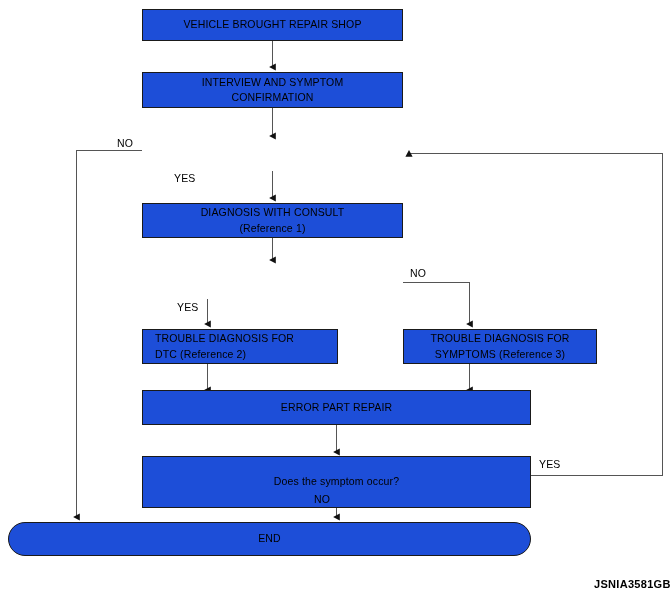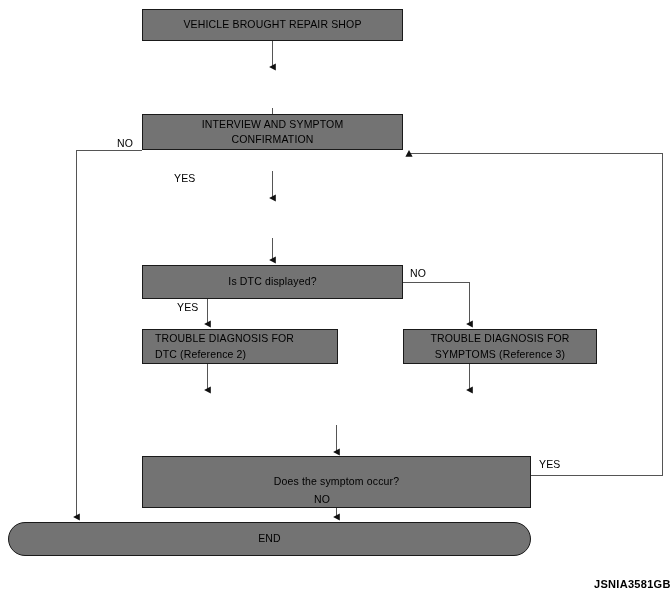--- a/index.html
+++ b/index.html
@@ -20,21 +20,21 @@
     left: 0;
     top: 0;
     width: 672px;
     height: 600px;
     pointer-events: none;
   }
   .node {
     position: absolute;
     box-sizing: border-box;
     border: 1px solid #1a1a1a;
-    background: #737373;
+    background: #1d4ed8;
     display: flex;
     align-items: center;
     justify-content: center;
     font-size: 10.5px;
     color: #000000;
     line-height: 1.45;
     text-align: center;
     letter-spacing: 0.15px;
   }
   .node.left-align {
@@ -95,41 +95,45 @@
       <path d="M531,475.5 L662,475.5 L662,153.5 L409,153.5" marker-end="url(#ah)"></path>
 
       <path d="M142,150.5 L76.5,150.5 L76.5,517" marker-end="url(#ah)"></path>
     </g>
   </svg>
 
   <div class="node" style="left:142px; top:9px; width:261px; height:32px;">
     <span>VEHICLE BROUGHT REPAIR SHOP</span>
   </div>
 
-  <div class="node" style="left:142px; top:72px; width:261px; height:36px;margin-top:42px;">
+  <div class="node" style="left:142px; top:72px; width:261px; height:36px;">
     <span style="white-space:pre-line;">INTERVIEW AND SYMPTOM
 CONFIRMATION</span>
   </div>
 
 
+  <div class="node" style="left:142px; top:203px; width:261px; height:35px;">
+    <span style="white-space:pre-line;">DIAGNOSIS WITH CONSULT
+(Reference 1)</span>
+  </div>
 
-  <div class="node" style="left:142px; top:265px; width:261px; height:34px;">
-    <span>Is DTC displayed?</span>
-  </div>
 
   <div class="node left-align" style="left:142px; top:329px; width:196px; height:35px;">
     <span style="white-space:pre-line;">TROUBLE DIAGNOSIS FOR
 DTC (Reference 2)</span>
   </div>
 
   <div class="node" style="left:403px; top:329px; width:194px; height:35px;">
     <span style="white-space:pre-line;">TROUBLE DIAGNOSIS FOR
 SYMPTOMS (Reference 3)</span>
   </div>
 
+  <div class="node" style="left:142px; top:390px; width:389px; height:35px;">
+    <span>ERROR PART REPAIR</span>
+  </div>
 
   <div class="node" style="left:142px; top:456px; width:389px; height:52px;">
     <span>Does the symptom occur?</span>
   </div>
 
   <div class="node" style="left:8px; top:522px; width:523px; height:34px;border-radius:17px;">
     <span>END</span>
   </div>
 
   <span class="edge-label" style="left:117px; top:137px;">NO</span>

